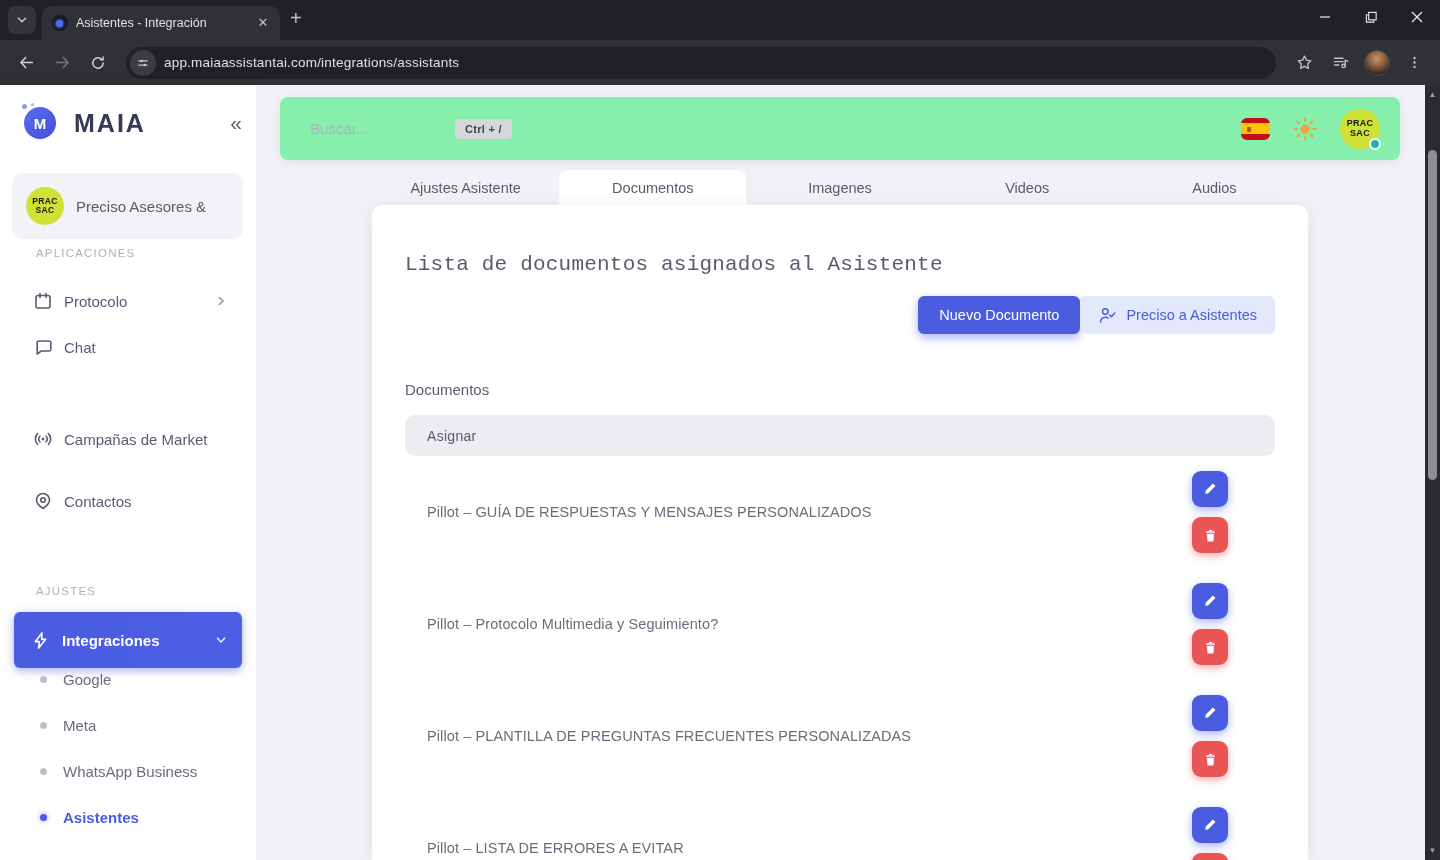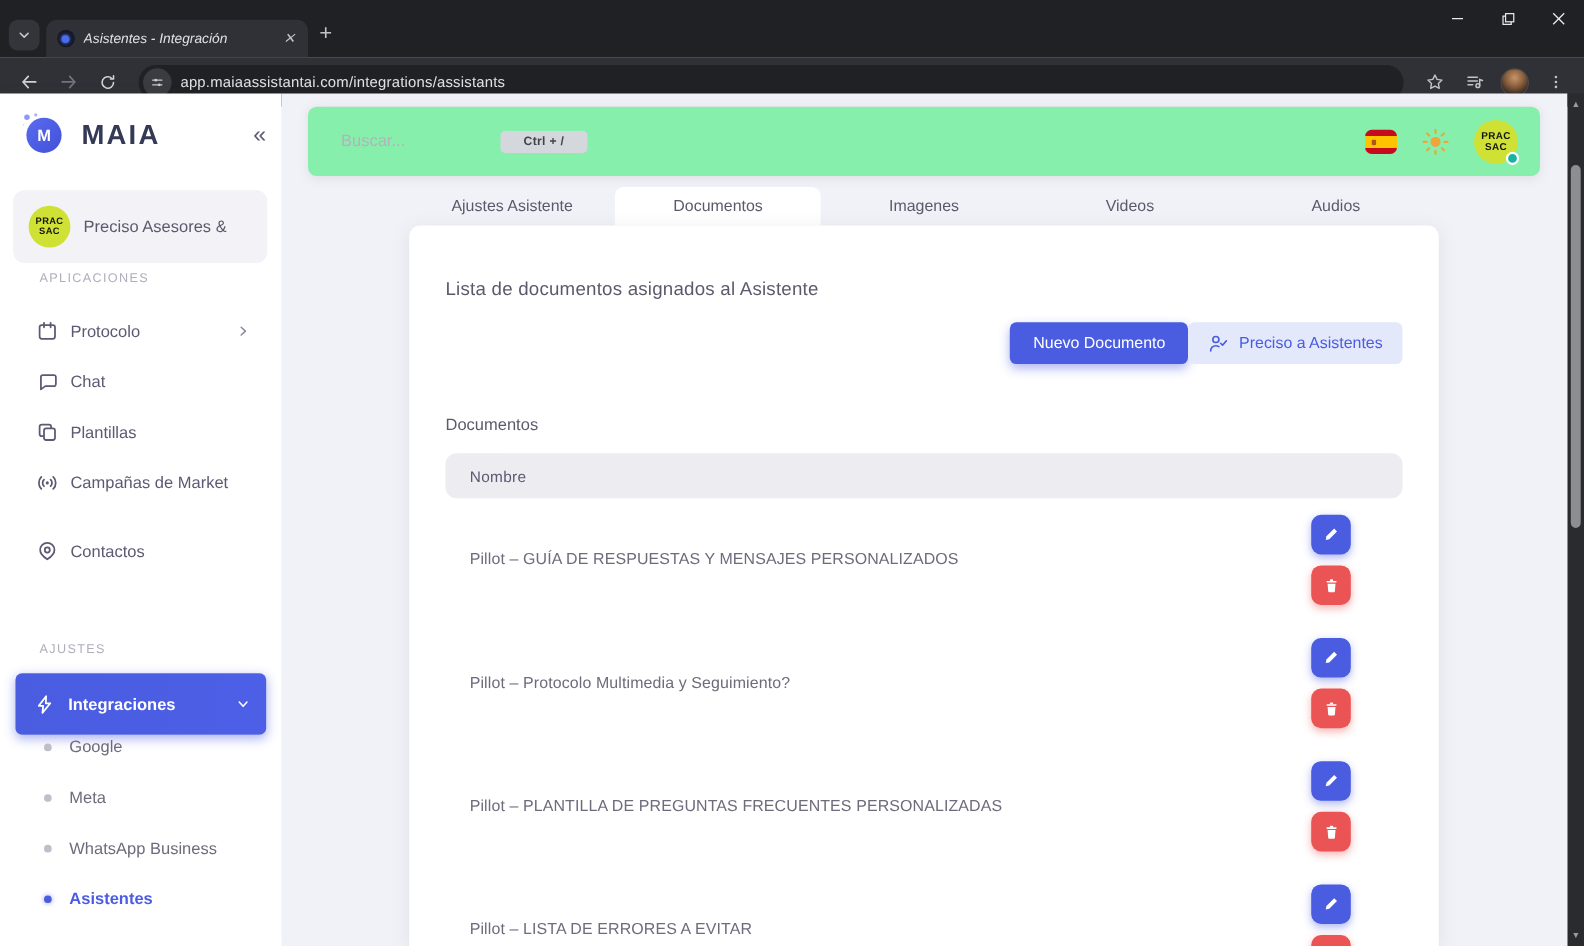--- a/index.html
+++ b/index.html
@@ -2,21 +2,21 @@
 <html><head>
 <meta charset="utf-8">
 <style>
   * { margin:0; padding:0; box-sizing:border-box; }
   html,body { width:1440px; height:860px; overflow:hidden; }
   body { font-family:"Liberation Sans", sans-serif; background:#f1f2f7; }
   svg { display:block; }
 
   
   .chrome { position:absolute; top:0; left:0; width:1440px; height:85px; }
-  .tabstrip { height:52px; background:#1f2124; display:flex; align-items:flex-end; position:relative;font-style:italic; }
+  .tabstrip { height:40px; background:#1f2124; display:flex; align-items:flex-end; position:relative; }
   .tab-search { width:28px; height:28px; margin:0 6px 6px 8px; border-radius:8px; background:#33353a;
     display:flex; align-items:center; justify-content:center; color:#c8cacd; }
   .btab { width:238px; height:34px; background:#303136; border-radius:10px 10px 0 0; display:flex;
     align-items:center; padding:0 8px 0 10px; gap:8px; }
   .btab-title { flex:1; font-size:12.5px; color:#dfe1e5; white-space:nowrap; overflow:hidden; }
   .favicon { width:16px; height:16px; border-radius:50%; background:#151a2b; position:relative; flex:none; }
   .favicon::after { content:""; position:absolute; left:4px; top:5px; width:7px; height:7px; border-radius:50%;
     background:#4a6cf0; box-shadow:0 0 3px #6d8cff; }
   .tab-close { width:18px; height:18px; border-radius:50%; color:#c0c2c5; font-size:13px; line-height:18px;
     text-align:center; }
@@ -69,39 +69,39 @@
   .sub-item.active .sub-dot { background:#4a5ce0; box-shadow:0 0 5px rgba(74,92,224,.6); }
 
   
   .main { position:relative; flex:1; height:775px; background:#f1f2f7; overflow:hidden; }
   .topbar { position:absolute; left:24px; top:12px; width:1120px; height:63px; background:#86efac; border-radius:8px;
     box-shadow:0 2px 10px rgba(75,70,92,.1); display:flex; align-items:center; padding:0 20px 0 30px; }
   .search-input { border:none; outline:none; font-size:15px; color:#5d596c; width:115px;
     font-family:"Liberation Sans", sans-serif; background:transparent; }
   .search-input::placeholder { color:#b4b2bc; }
   .shortcut-badge { background:#d4d8dc; color:#3f454d; font-size:11px; font-weight:bold; border-radius:4px;
-    padding:4px 21px; letter-spacing:.3px; }
+    padding:4px 10px; letter-spacing:.3px; }
   .topbar-right { margin-left:auto; display:flex; align-items:center; gap:22px; }
   .flag-es { width:29px; height:22px; border-radius:6px; overflow:hidden; position:relative;
     background:linear-gradient(180deg,#c60b1e 0 25%, #ffc400 25% 75%, #c60b1e 75% 100%); }
   .flag-es::after { content:""; position:absolute; left:6px; top:9px; width:4px; height:5px; background:#b0541c;
     border-radius:1px; }
   .top-avatar { width:40px; height:40px; border-radius:50%; background:#cfe135; position:relative; display:flex;
     flex-direction:column; align-items:center; justify-content:center; font-size:9px; font-weight:bold;
     color:#15170d; line-height:1.05; letter-spacing:.3px; }
   .status-dot { position:absolute; right:-1px; bottom:-1px; width:12px; height:12px; border-radius:50%;
     background:#17b3a3; border:2px solid #fff; }
 
   .tabs-row { position:absolute; left:116px; top:85px; width:936px; height:35px; display:flex; }
   .ptab { flex:1; display:flex; align-items:center; justify-content:center; font-size:14.5px; color:#5d596c; }
   .ptab.active { background:#fff; border-radius:8px 8px 0 0; font-weight:500; }
 
   .card { position:absolute; left:116px; top:120px; width:936px; height:655px; background:#fff;
     border-radius:10px 10px 0 0; box-shadow:0 4px 18px rgba(75,70,92,.1); padding:0 33px; }
-  .card-title { margin-top:48px; font-size:17px; font-weight:500; color:#5d596c; letter-spacing:.2px; }
+  .card-title { margin-top:48px; font-size:21px; font-weight:500; color:#5d596c; letter-spacing:.2px;font-family:Liberation Mono, monospace; }
   .actions-row { margin-top:20px; height:38px; display:flex; align-items:center; justify-content:flex-end; }
   .btn-primary { background:#4a5ce0; color:#fff; border:none; border-radius:6px; height:38px; padding:0 21px;
     font-size:14.5px; font-weight:500; font-family:"Liberation Sans", sans-serif;
     box-shadow:0 4px 10px rgba(74,92,224,.45); }
   .btn-soft { background:#e4e8fb; color:#4a5ce0; border:none; border-radius:6px; height:38px; padding:0 18px;
     font-size:14.5px; font-weight:500; font-family:"Liberation Sans", sans-serif; display:flex; align-items:center;
     gap:9px; }
   .list-label { margin-top:47px; font-size:15px; color:#5d596c; }
   .table-head { margin-top:17px; height:41px; background:#ececf1; border-radius:10px; display:flex;
     align-items:center; padding-left:22px; font-size:14px; color:#5e5873; letter-spacing:.3px; }
@@ -241,27 +241,20 @@
       <span>Protocolo</span>
       <svg class="chev" width="14" height="14" viewBox="0 0 20 20" fill="none" stroke="currentColor" stroke-width="2" stroke-linecap="round" stroke-linejoin="round">
           <polyline points="7.5 5 13 10 7.5 15"></polyline>
         </svg>
     </div>
     <div class="nav-item" style="top:239px">
       <svg width="20" height="20" viewBox="0 0 20 20" fill="none" stroke="#5e5873" stroke-width="1.6" stroke-linejoin="round">
           <path d="M6 4h10a1.8 1.8 0 0 1 1.8 1.8v6.4A1.8 1.8 0 0 1 16 14H8.2L4.2 17V5.8A1.8 1.8 0 0 1 6 4z"></path>
         </svg>
       <span>Chat</span>
-    </div>
-    <div class="nav-item" style="top:285px">
-      <svg width="20" height="20" viewBox="0 0 20 20" fill="none" stroke="#5e5873" stroke-width="1.6" stroke-linejoin="round">
-          <rect x="7" y="6.5" width="10" height="10.5" rx="2"></rect>
-          <path d="M13.5 6.5V5a2 2 0 0 0-2-2H5a2 2 0 0 0-2 2v6.5a2 2 0 0 0 2 2h2"></path>
-        </svg>
-      <span>Plantillas</span>
     </div>
     <div class="nav-item" style="top:331px">
       <svg width="20" height="20" viewBox="0 0 20 20" fill="none" stroke="#5e5873" stroke-width="1.6" stroke-linecap="round">
           <circle cx="10" cy="10" r="1.4" fill="#5e5873" stroke="none"></circle>
           <path d="M7 13a4.2 4.2 0 0 1 0-6"></path>
           <path d="M13 7a4.2 4.2 0 0 1 0 6"></path>
           <path d="M4.6 15.4a7.6 7.6 0 0 1 0-10.8"></path>
           <path d="M15.4 4.6a7.6 7.6 0 0 1 0 10.8"></path>
         </svg>
       <span>Campañas de Market</span>
@@ -350,21 +343,21 @@
               <path d="M3 18.5c0-3.2 2.4-5.4 5.5-5.4 1.2 0 2.3.3 3.2.9"></path>
               <polyline points="13.5 10.5 15.5 12.5 19.5 8"></polyline>
             </svg>
           <span>Preciso a Asistentes</span>
         </button>
       </div>
 
       <div class="list-label">Documentos</div>
 
       <div class="table-head">
-        <span>Nombre</span>
+        <span>Asignar</span>
       </div>
 
       <div class="doc-row">
         <span class="doc-name">Pillot – GUÍA DE RESPUESTAS Y MENSAJES PERSONALIZADOS</span>
         <span class="row-actions">
           <button class="icon-btn edit">
             <svg width="16" height="16" viewBox="0 0 20 20">
                 <path fill="#fff" d="M13.6 3.2l3.2 3.2-8.8 8.8-4 .8.8-4z"></path>
               </svg>
           </button>

